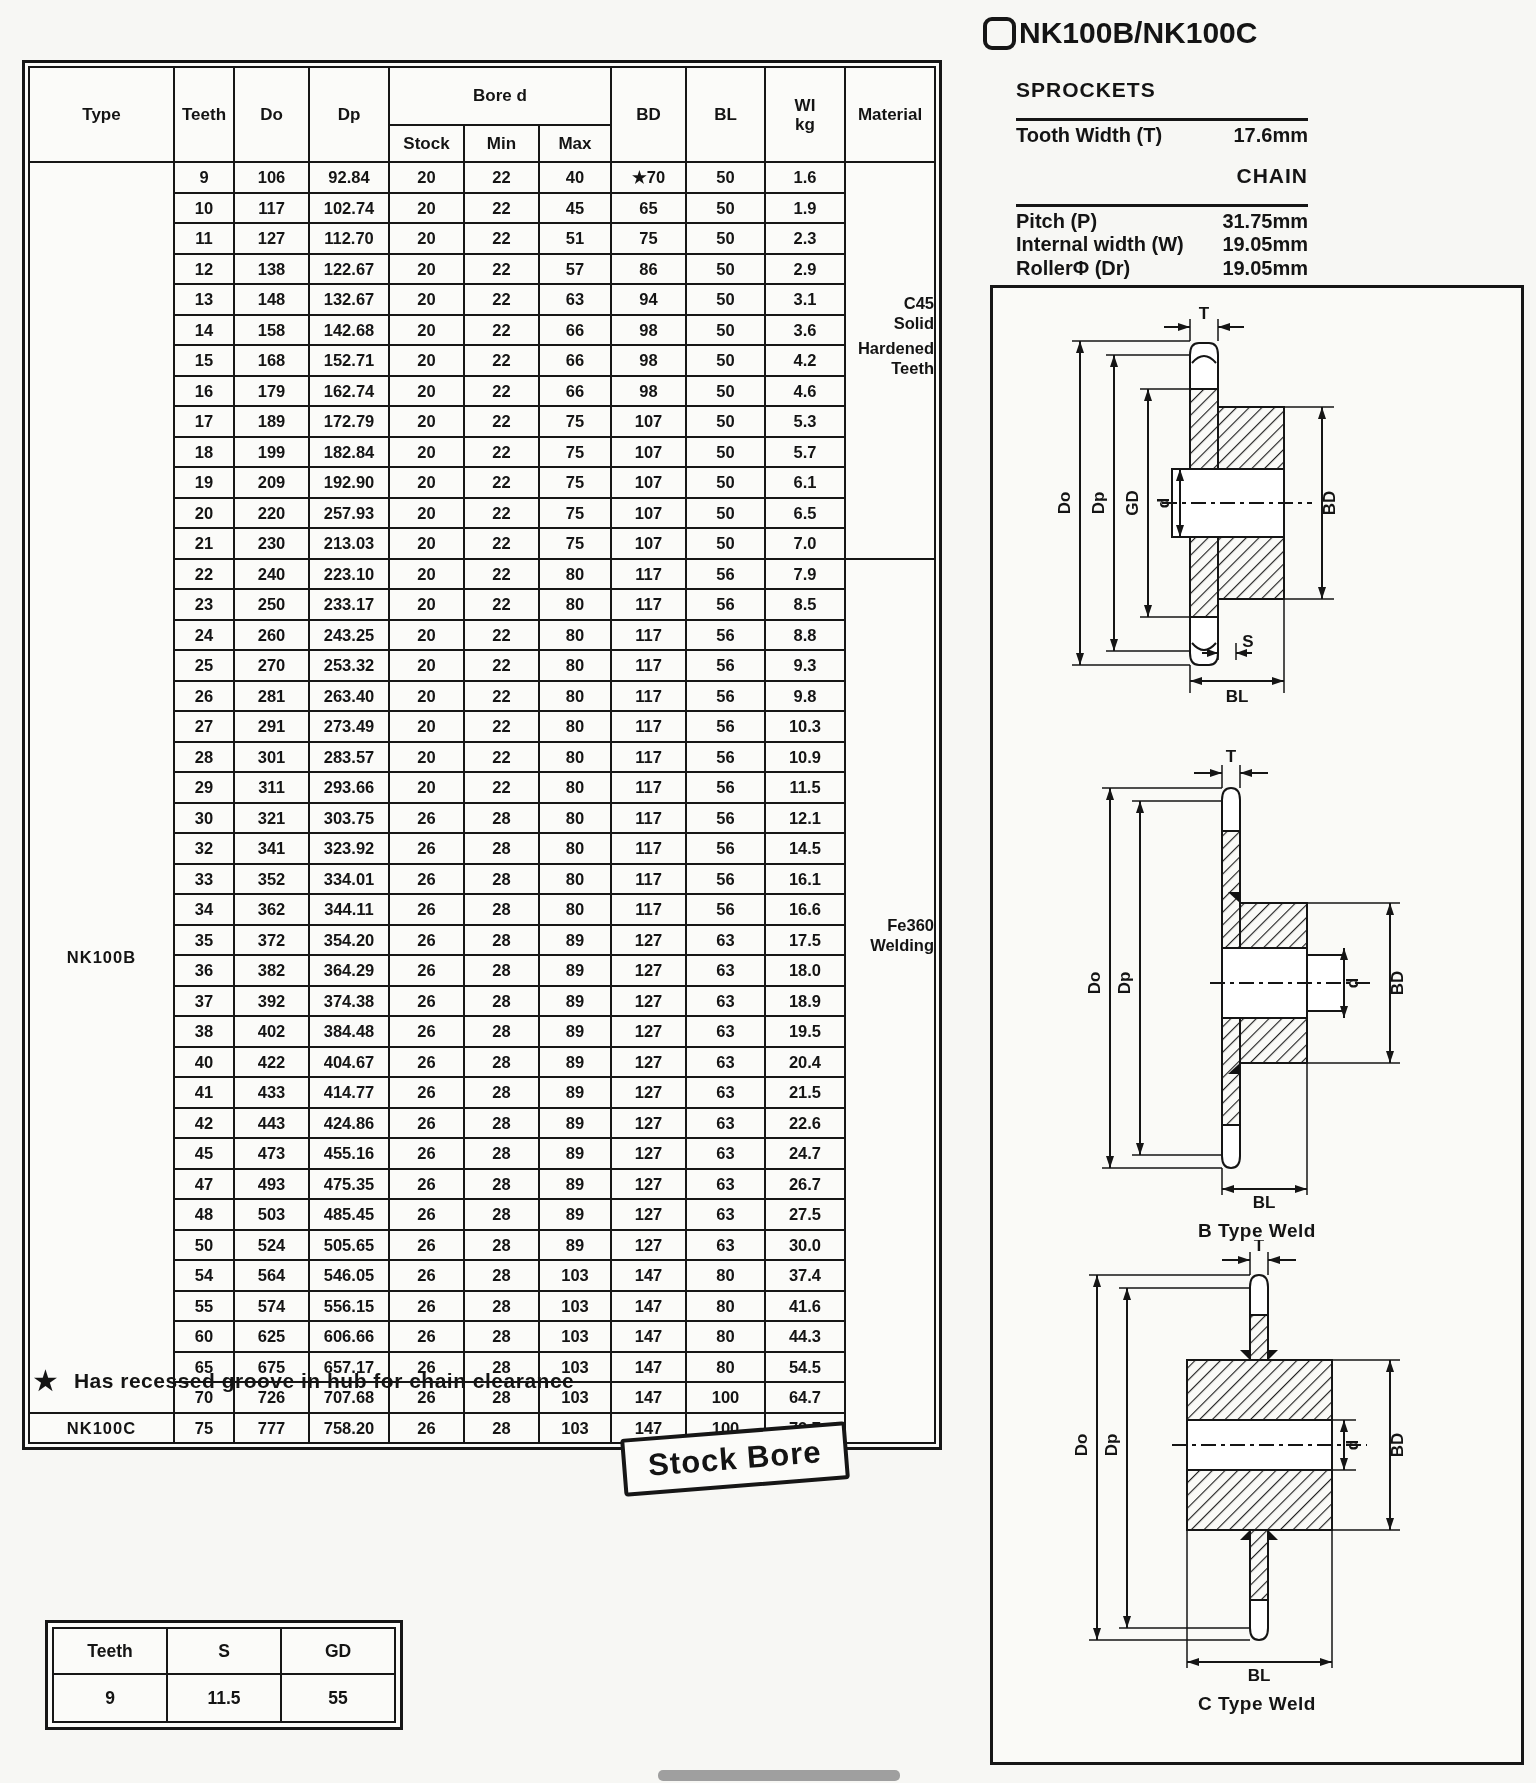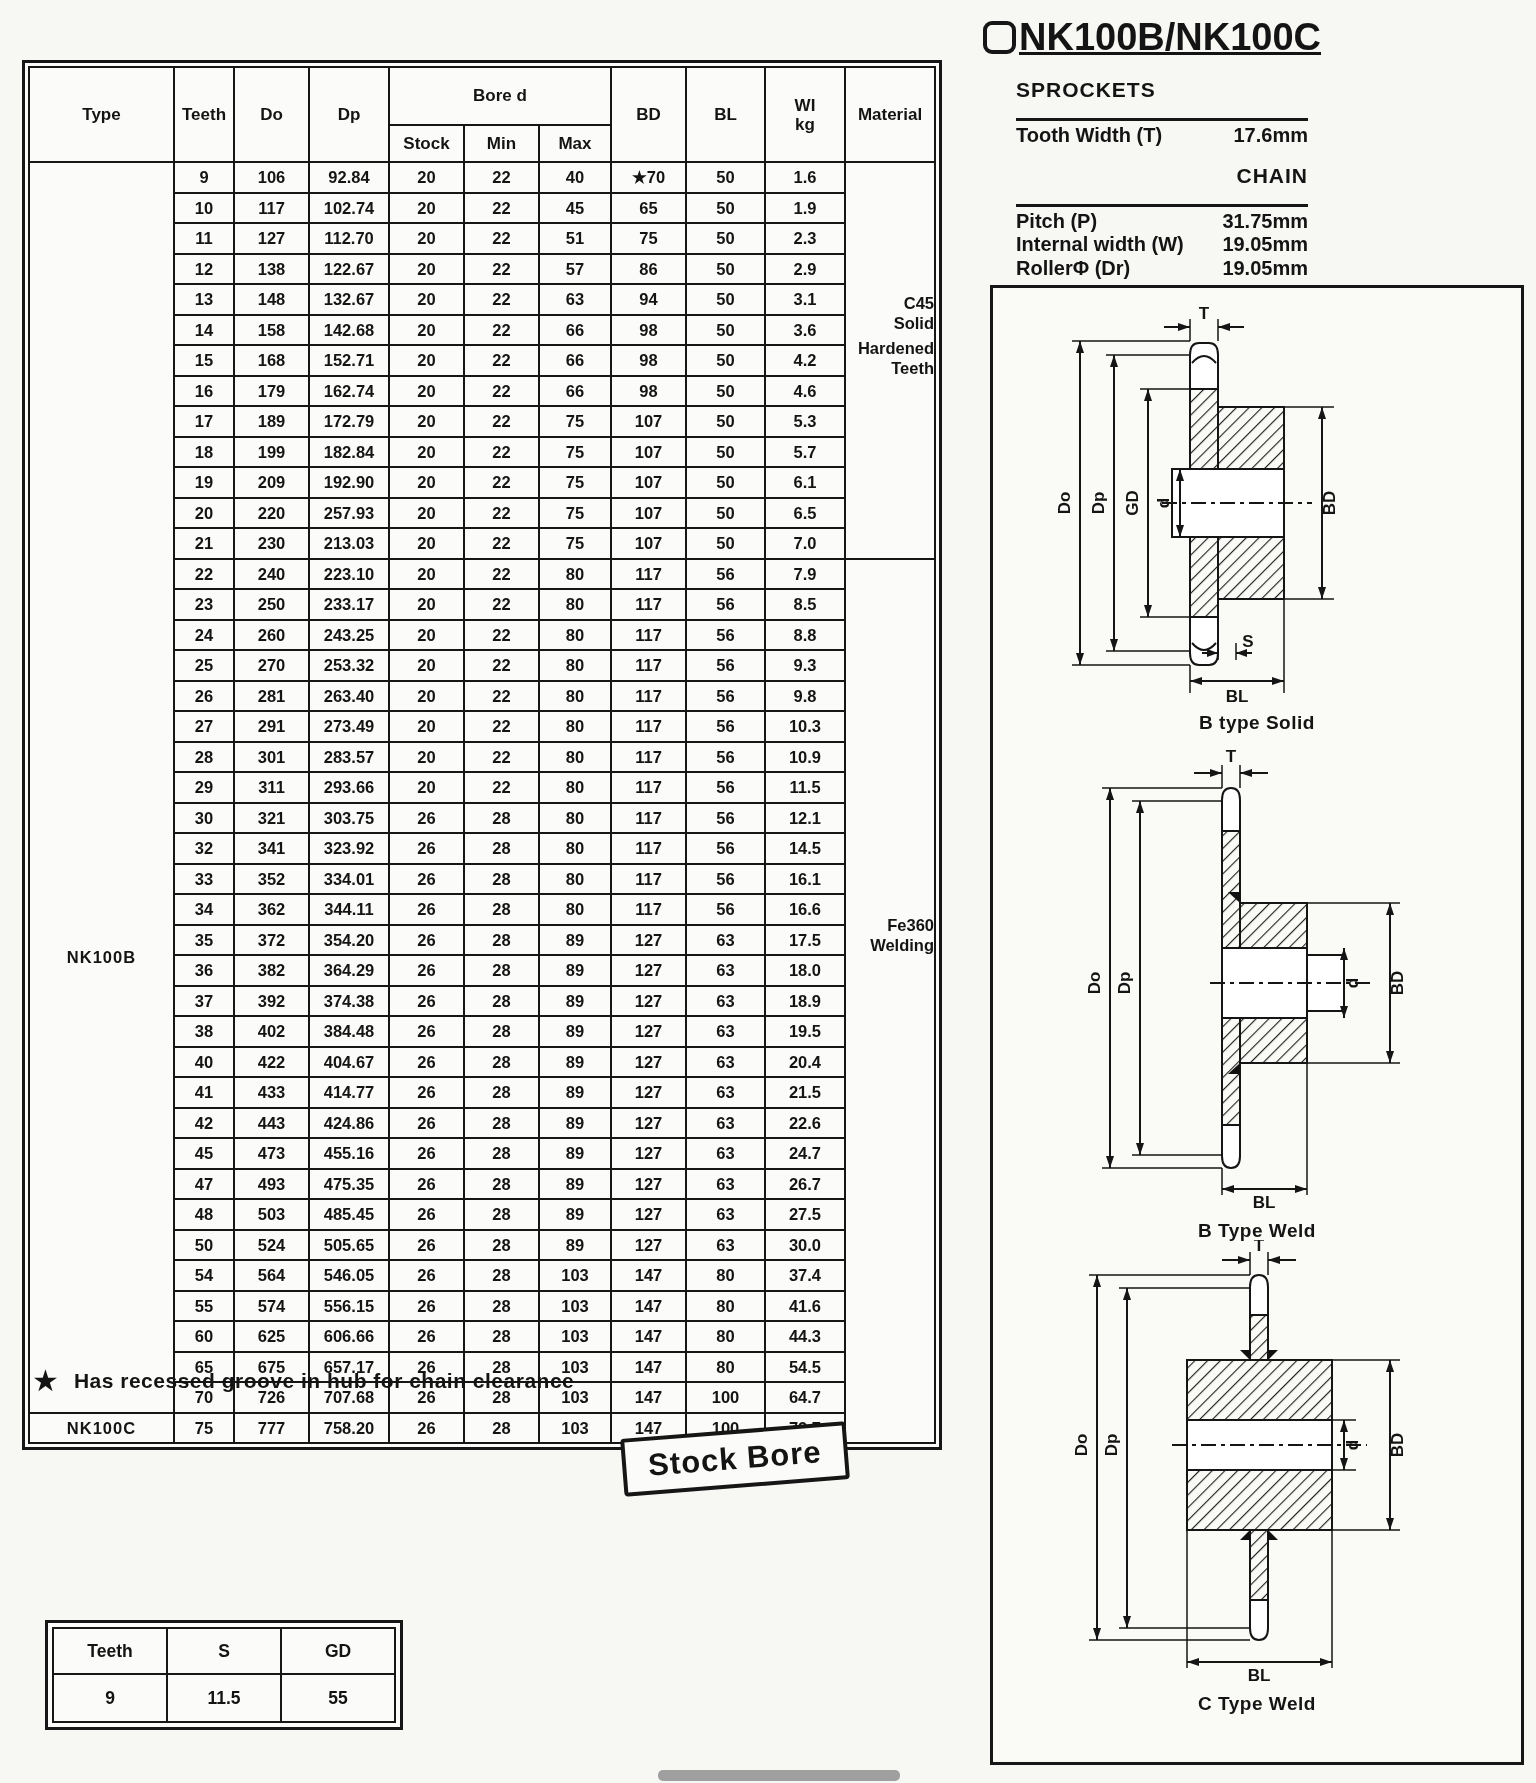--- a/index.html
+++ b/index.html
@@ -52,21 +52,21 @@
     position:absolute;left:622px;top:1430px;transform:rotate(-4.5deg);
     border:4px solid #161616;border-radius:4px;padding:7px 22px;background:#fbfbf9;
     font-size:31px;font-weight:800;letter-spacing:1px;
   }
   
   .right-title{position:absolute;left:983px;top:16px;display:flex;align-items:center;}
   .right-title .sq-icon{
     width:25px;height:25px;border:4px solid #161616;border-radius:9px;
     display:inline-block;margin-right:3px;
   }
-  .right-title .title-text{font-size:38px;font-weight:800;letter-spacing:0;text-decoration:underline;}
+  .right-title .title-text{font-size:30px;font-weight:800;letter-spacing:0;}
   .specs{position:absolute;left:1016px;top:78px;width:292px;}
   .spec-heading{
     font-size:21px;font-weight:800;letter-spacing:1px;
     border-bottom:3px solid #161616;padding-bottom:16px;
   }
   .spec-rows{margin-top:3px;}
   .spec-row{display:flex;justify-content:space-between;font-size:20px;font-weight:600;line-height:23.5px;}
   .chain-block{margin-top:16px;text-align:right;}
   
   .diagram-box{
@@ -749,21 +749,20 @@
       <text x="182" y="16" text-anchor="middle">T</text>
       <text x="48" y="200" text-anchor="middle" transform="rotate(-90 48 200)">Do</text>
       <text x="82" y="200" text-anchor="middle" transform="rotate(-90 82 200)">Dp</text>
       <text x="116" y="200" text-anchor="middle" transform="rotate(-90 116 200)">GD</text>
       <text x="147" y="200" text-anchor="middle" transform="rotate(-90 147 200)">d</text>
       <text x="313" y="200" text-anchor="middle" transform="rotate(-90 313 200)">BD</text>
       <text x="226" y="344" text-anchor="middle">S</text>
       <text x="215" y="399" text-anchor="middle">BL</text>
     </svg>
   </div>
-  <div class="diagram-caption" style="top:424px;">B type Solid</div>
 
   <div class="diagram" style="top:455px;">
     <svg width="470" height="470" viewBox="0 0 470 470">
       <defs>
         <pattern id="h2" width="9" height="9" patternTransform="rotate(45)" patternUnits="userSpaceOnUse">
           <line x1="0" y1="0" x2="0" y2="9" stroke="#222" stroke-width="2.3"></line>
         </pattern>
       </defs>
       <g stroke="#151515" stroke-width="1.5">
         <line x1="200" y1="45" x2="80" y2="45"></line>

